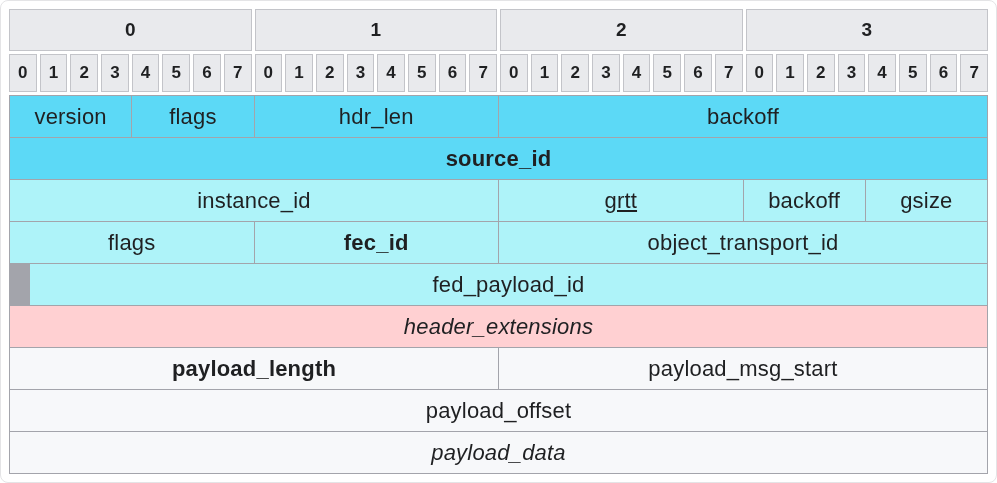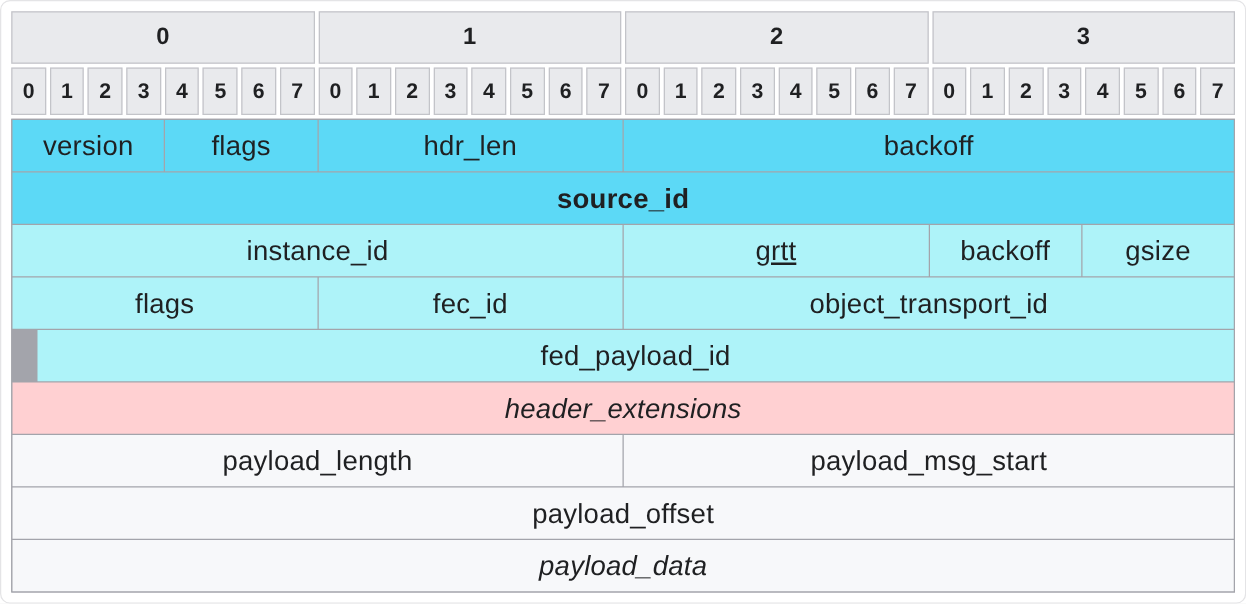--- a/index.html
+++ b/index.html
@@ -87,22 +87,22 @@
       <div class="field c-cyan_dark" style="grid-column: span 4;">version</div>
       <div class="field c-cyan_dark" style="grid-column: span 4;">flags</div>
       <div class="field c-cyan_dark" style="grid-column: span 8;">hdr_len</div>
       <div class="field c-cyan_dark" style="grid-column: span 16;">backoff</div>
       <div class="field c-cyan_dark" style="grid-column: span 32; font-weight: bold;">source_id</div>
       <div class="field c-cyan_light" style="grid-column: span 16;">instance_id</div>
       <div class="field c-cyan_light" style="grid-column: span 8; text-decoration: underline;">grtt</div>
       <div class="field c-cyan_light" style="grid-column: span 4;">backoff</div>
       <div class="field c-cyan_light" style="grid-column: span 4;">gsize</div>
       <div class="field c-cyan_light" style="grid-column: span 8;">flags</div>
-      <div class="field c-cyan_light" style="grid-column: span 8;">fec_id</div>
+      <div class="field c-cyan_light" style="grid-column: span 8; font-weight: bold;">fec_id</div>
       <div class="field c-cyan_light" style="grid-column: span 16;">object_transport_id</div>
       <div class="field c-cyan_light" style="grid-column: span 32; margin-left: 20px;">fed_payload_id</div>
       <div class="field c-pink" style="grid-column: span 32;">header_extensions</div>
-      <div class="field c-plain" style="grid-column: span 16;">payload_length</div>
+      <div class="field c-plain" style="grid-column: span 16; font-weight: bold;">payload_length</div>
       <div class="field c-plain" style="grid-column: span 16;">payload_msg_start</div>
       <div class="field c-plain" style="grid-column: span 32;">payload_offset</div>
       <div class="field c-plain" style="grid-column: span 32; font-style: italic;">payload_data</div>
     </div>
 </div>
 
 </body></html>

